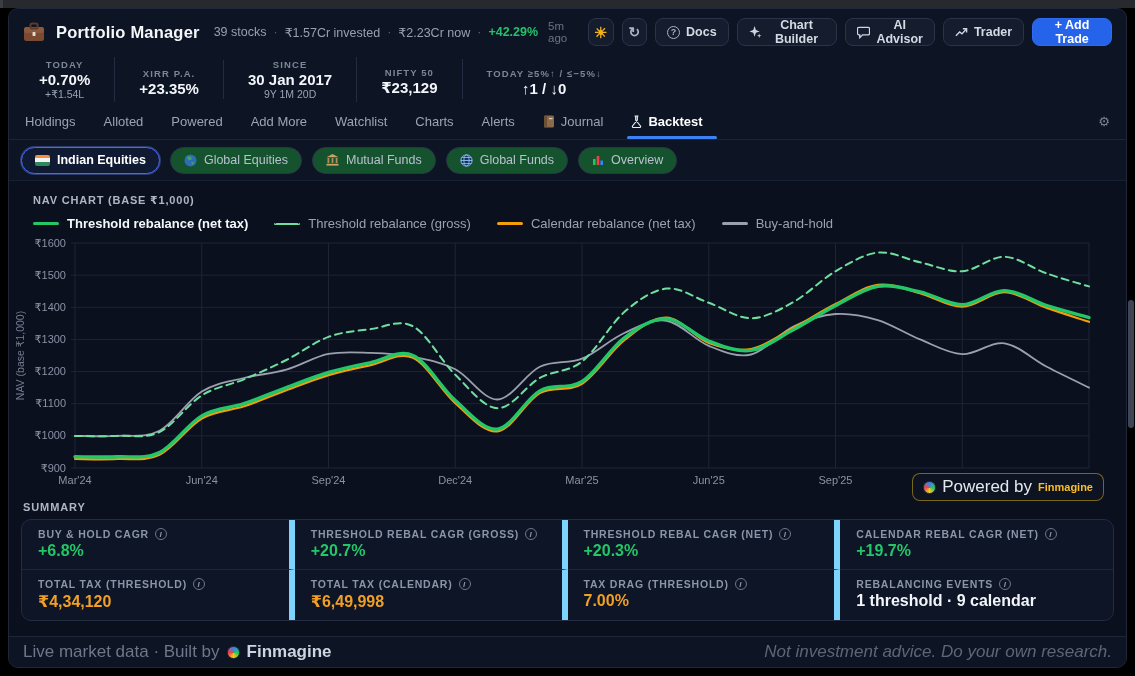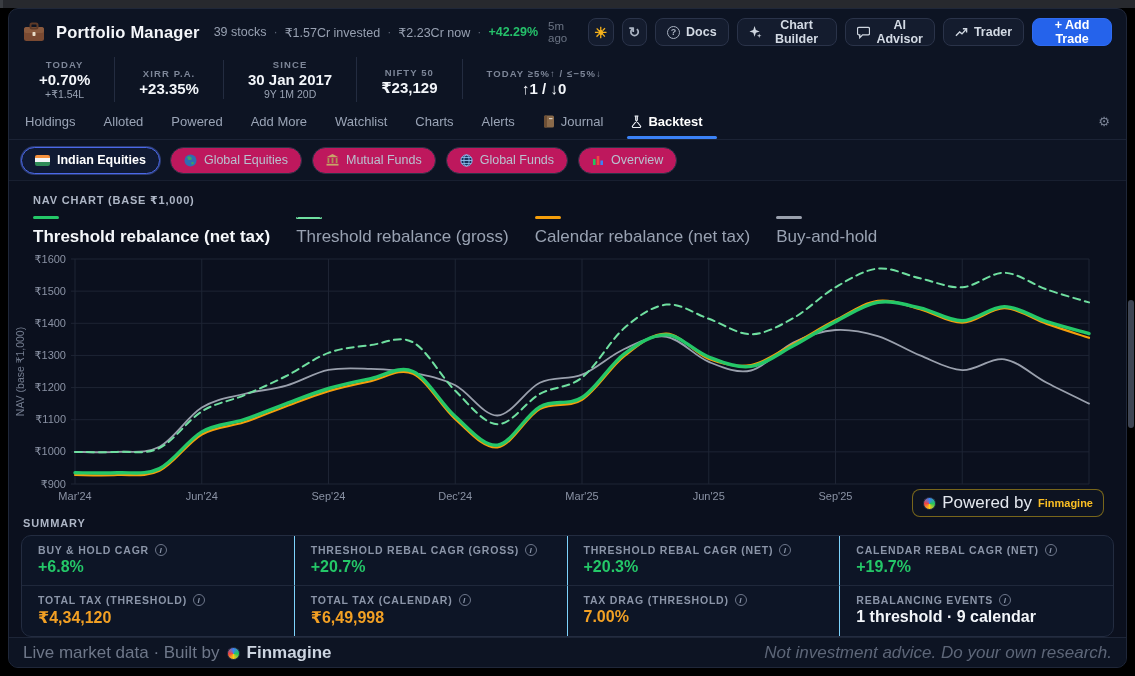--- a/index.html
+++ b/index.html
@@ -38,45 +38,45 @@
   
   .tabs { display:flex; align-items:stretch; height:37px; padding:0 16px; gap:28px; border-bottom:1px solid #1b2335; flex:0 0 auto; }
   .tab { display:flex; align-items:center; gap:6px; font-size:13px; color:#9aa4b6; cursor:pointer; position:relative; white-space:nowrap; }
   .tab.active { color:#ffffff; font-weight:bold; }
   .tab.active::after { content:""; position:absolute; left:-4px; right:-14px; bottom:0; height:3px; background:#3b82f6; border-radius:2px; }
   .tabs .gear { margin-left:auto; display:flex; align-items:center; color:#7b8496; font-size:13px; cursor:pointer; }
 
   
   .pills { display:flex; align-items:center; height:40px; padding:0 12px; gap:10px; flex:0 0 auto;text-align:center; }
   .pill { display:flex; align-items:center; gap:7px; height:27px; padding:0 13px; border-radius:14px;
-    border:1px solid #2b3448; color:#b9c1cf; font-size:12.5px; cursor:pointer; background:#be185d; white-space:nowrap; }
+    border:1px solid #2b3448; color:#b9c1cf; font-size:12.5px; cursor:pointer; background:#14532d; white-space:nowrap; }
   .pill.active { border:1px solid #4b68e8; background:#101a33; color:#ffffff; font-weight:bold; box-shadow:0 0 0 1px #2c3c72; }
   .flag { width:15px; height:11px; border-radius:2px; overflow:hidden; display:flex; flex-direction:column; }
   .flag div { flex:1; }
 
   
   .content { flex:1 1 auto; background:#0b101e; border-top:1px solid #181f30; position:relative; }
   .sec-title { font-size:11px; font-weight:bold; letter-spacing:.8px; color:#aeb6c6; padding:13px 0 0 24px; }
   .legend { display:flex; align-items:center; gap:26px; padding:9px 0 0 24px; }
-  .leg-item { display:flex; align-items:flex-start; gap:8px; font-size:17px; color:#99a2b2; cursor:pointer;flex-direction:column; }
+  .leg-item { display:flex; align-items:center; gap:8px; font-size:13px; color:#99a2b2; cursor:pointer; }
   .leg-item.first { color:#f5f7fa; font-weight:bold; }
   .sw { width:26px; height:0; border-radius:2px; }
   .chart-wrap { position:relative; margin-top:2px; }
   .powered { position:absolute; right:22px; bottom:-4px; display:flex; align-items:center; gap:6px;
     background:#0d1321; border:1px solid rgba(250,204,21,.45); border-radius:8px; padding:3px 10px; z-index:5; }
   .powered .pw-txt { font-size:17px; color:#e3e7ee; }
   .powered .pw-brand { font-size:11px; font-weight:bold; color:#fbbf24; }
   .logo-circle { width:13px; height:13px; border-radius:50%;
     background:conic-gradient(#3b82f6,#22c55e,#facc15,#ef4444,#3b82f6); border:1px solid #2a3349; }
 
   
   .summary-title { font-size:11px; font-weight:bold; letter-spacing:.9px; color:#aeb6c6; padding:4px 0 6px 14px; }
   .sum-grid { display:grid; grid-template-columns:repeat(4,1fr); margin:0 12px;
     border:1px solid #232c40; border-radius:10px; overflow:hidden; background:#0d1526; }
-  .cell { padding:8px 16px 9px; border-right:1px solid #7dd3fc; border-bottom:1px solid #1f283b; }
+  .cell { padding:8px 16px 9px; border-right:6px solid #7dd3fc; border-bottom:1px solid #1f283b; }
   .cell:nth-child(4n) { border-right:none; }
   .cell:nth-child(n+5) { border-bottom:none; }
   .cell .clbl { display:flex; align-items:center; gap:6px; font-size:10.5px; font-weight:bold;
     letter-spacing:.8px; color:#8b95a8; text-transform:uppercase; white-space:nowrap; }
   .info-i { width:12px; height:12px; border:1.2px solid #6d768a; border-radius:50%; color:#8b95a8;
     font-size:8px; font-style:italic; display:inline-flex; align-items:center; justify-content:center; flex:0 0 auto; font-weight:bold;}
   .cell .cval { font-size:16px; font-weight:bold; margin-top:2px; }
   .v-green { color:#24c768; } .v-orange { color:#f2a024; } .v-white { color:#f2f5f9; }
 
   

